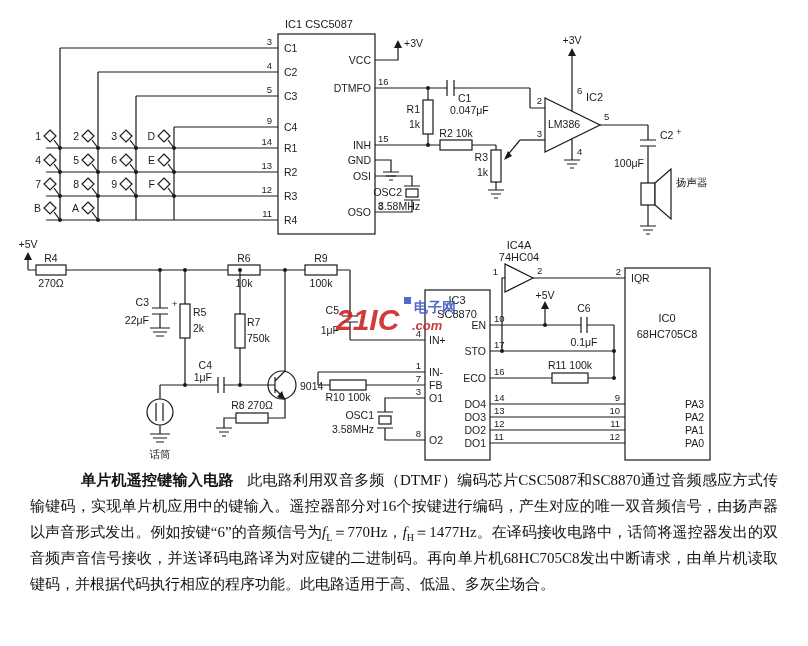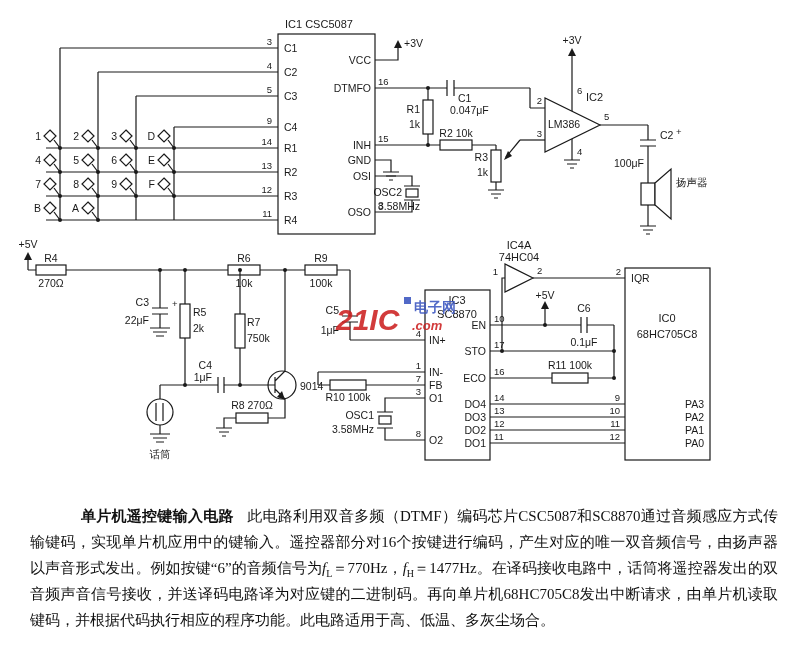--- a/index.html
+++ b/index.html
@@ -7,21 +7,21 @@
   svg{position:absolute;left:0;top:0;}
   svg text{fill:#1a1a1a;font-family:"Liberation Sans",sans-serif;}
   .w{stroke:#1a1a1a;stroke-width:1.2;fill:none;}
   .cmp{stroke:#1a1a1a;stroke-width:1.2;fill:#fff;}
   .dot{fill:#1a1a1a;stroke:none;}
   .lb{font-size:10.5px;}
   .pn{font-size:9.5px;}
   .tt{font-size:11px;}
   .wm-red{fill:#cc2020;font-weight:bold;font-style:italic;}
   .wm-blue{fill:#3a55c0;font-weight:bold;}
-  #desc{position:absolute;left:30px;top:504px;width:748px;
+  #desc{position:absolute;left:30px;top:468px;width:748px;
         font-family:"Liberation Serif",serif;font-size:15px;line-height:1.72;
         color:#111;text-align:justify;text-indent:3.4em;}
   #desc .t{font-weight:bold;margin-right:0.9em;}
   #desc i{font-style:italic;}
   #desc sub{font-size:10px;}
 </style>
 </head>
 <body>
 
 <svg width="808" height="480" viewBox="0 0 808 480">

